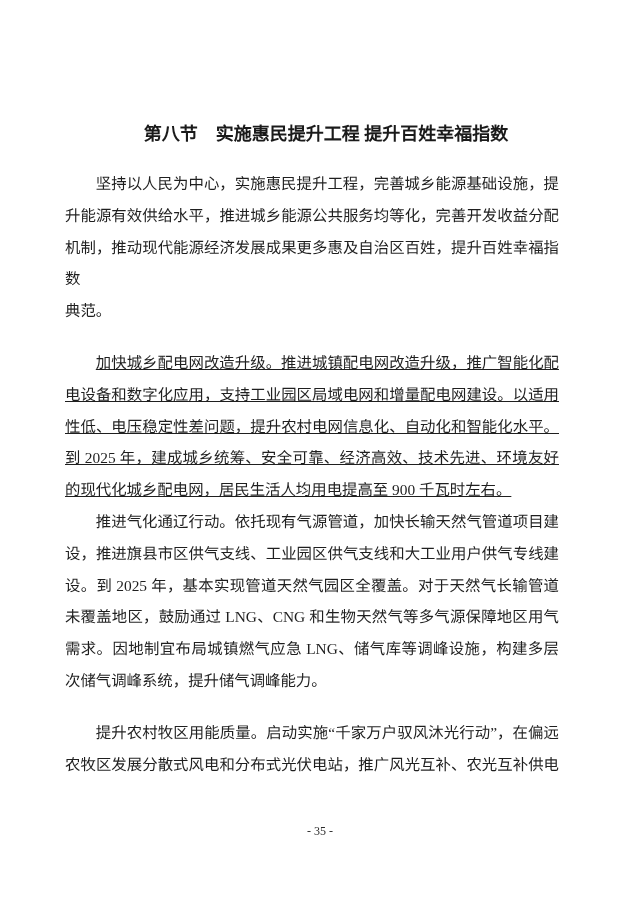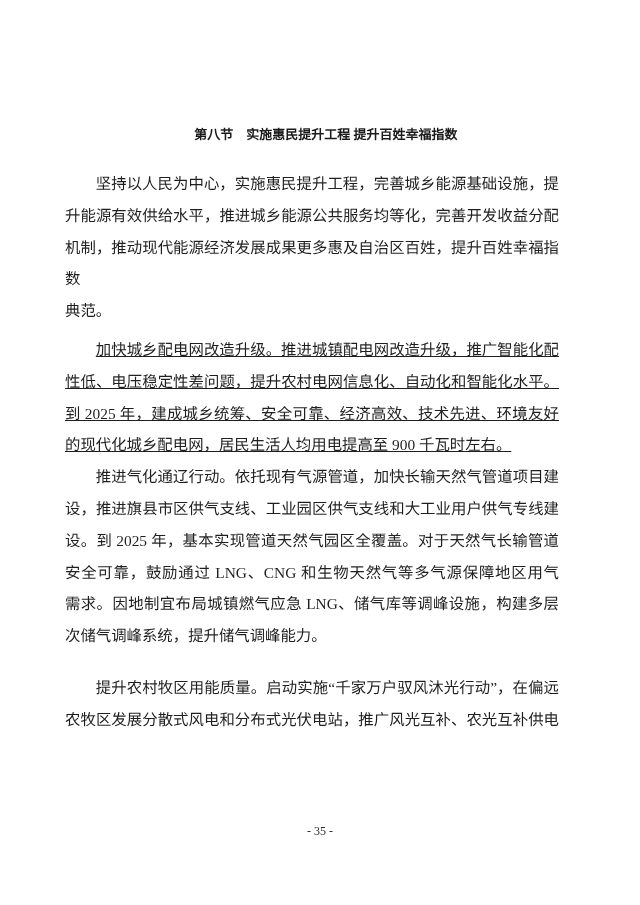--- a/index.html
+++ b/index.html
@@ -13,32 +13,32 @@
     height: 905px;
     background: #ffffff;
     box-sizing: border-box;
     padding: 118px 81px 0 65px;
     overflow: hidden;
     color: #1f1f1f;
     font-family: "Liberation Serif", "DejaVu Serif", serif;
   }
   .title {
     margin: 0 0 17px 0;
-    font-size: 13px;
+    font-size: 18px;
     font-weight: bold;
     line-height: 33px;
     text-align: center;
     transform: translateX(14px);
     white-space: nowrap;
     color: #1a1a1a;
   }
   .para {
     margin: 0;
   }
-  .para-1 { margin-bottom: 7px; }
+  .para-1 { margin-bottom: 20px; }
   .para-2 { margin-bottom: 0; text-decoration: underline; }
   .para-3 { margin-bottom: 20px; }
   .para-4 { margin-bottom: 0; }
   .line {
     font-size: 15.4px;
     line-height: 31.8px;
     text-align: justify;
     text-align-last: justify;
     color: #1f1f1f;
   }
@@ -67,30 +67,31 @@
 
   <div class="para para-1">
     <div class="line first">坚持以人民为中心，实施惠民提升工程，完善城乡能源基础设施，提</div>
     <div class="line">升能源有效供给水平，推进城乡能源公共服务均等化，完善开发收益分配</div>
     <div class="line">机制，推动现代能源经济发展成果更多惠及自治区百姓，提升百姓幸福指数</div>
     <div class="line para-end">典范。</div>
   </div>
 
   <div class="para para-2">
     <div class="line first">加快城乡配电网改造升级。推进城镇配电网改造升级，推广智能化配</div>
+    <div class="line">电设备和数字化应用，支持工业园区局域电网和增量配电网建设。以适用</div>
     <div class="line">性低、电压稳定性差问题，提升农村电网信息化、自动化和智能化水平。</div>
     <div class="line">到 2025 年，建成城乡统筹、安全可靠、经济高效、技术先进、环境友好</div>
     <div class="line para-end">的现代化城乡配电网，居民生活人均用电提高至 900 千瓦时左右。</div>
   </div>
 
   <div class="para para-3">
     <div class="line first">推进气化通辽行动。依托现有气源管道，加快长输天然气管道项目建</div>
     <div class="line">设，推进旗县市区供气支线、工业园区供气支线和大工业用户供气专线建</div>
     <div class="line">设。到 2025 年，基本实现管道天然气园区全覆盖。对于天然气长输管道</div>
-    <div class="line">安全可靠，鼓励通过 LNG、CNG 和生物天然气等多气源保障地区用气</div>
+    <div class="line">未覆盖地区，鼓励通过 LNG、CNG 和生物天然气等多气源保障地区用气</div>
     <div class="line">需求。因地制宜布局城镇燃气应急 LNG、储气库等调峰设施，构建多层</div>
     <div class="line para-end">次储气调峰系统，提升储气调峰能力。</div>
   </div>
 
   <div class="para para-4">
     <div class="line first">提升农村牧区用能质量。启动实施“千家万户驭风沐光行动”，在偏远</div>
     <div class="line">农牧区发展分散式风电和分布式光伏电站，推广风光互补、农光互补供电</div>
   </div>
 
   <div class="footer">- 35 -</div>

